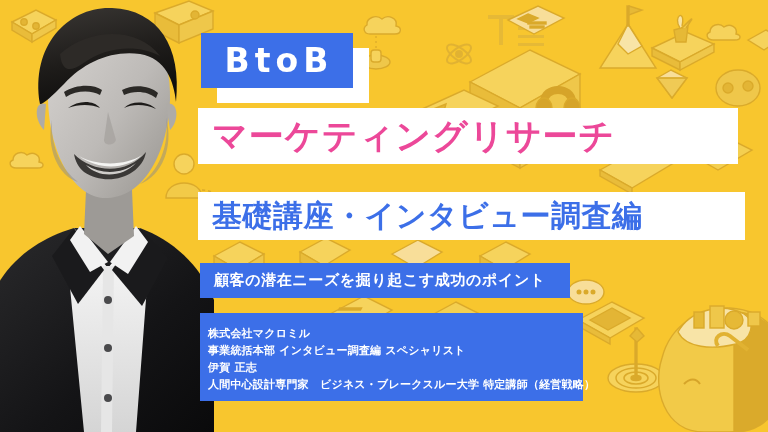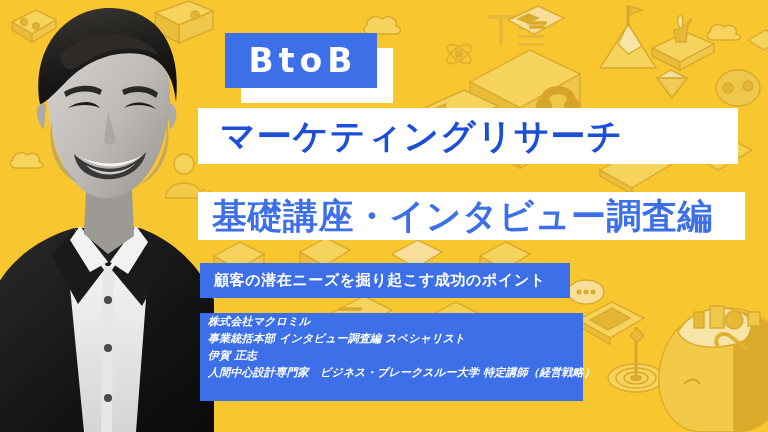--- a/index.html
+++ b/index.html
@@ -30,21 +30,21 @@
     top: 0;
     width: 214px;
     height: 432px;
     z-index: 3;
     overflow: hidden;
   }
 
   
   #btob-badge {
     position: absolute;
-    left: 225px;
+    left: 201px;
     top: 33px;
     z-index: 6;
   }
   #btob-shadow {
     position: absolute;
     left: 16px;
     top: 15px;
     width: 152px;
     height: 55px;
     background: #FFFFFF;
@@ -77,37 +77,36 @@
     align-items: center;
     z-index: 6;
   }
   #title-main-bar {
     left: 198px;
     top: 108px;
     width: 540px;
     height: 56px;
   }
   #title-main {
-    color: #1d4ed8;
+    color: #ec4899;
     font-size: 35px;
     font-weight: bold;
     letter-spacing: 1px;
     white-space: nowrap;
     padding-left: 14px;
-    margin-left: 8px;
   }
   #title-sub-bar {
     left: 198px;
     top: 192px;
     width: 547px;
     height: 48px;
   }
   #title-sub {
     color: #3C6FE8;
-    font-size: 35px;
+    font-size: 30px;
     font-weight: bold;
     letter-spacing: 0.5px;
     white-space: nowrap;
     padding-left: 14px;
   }
 
   
   #tagline-bar {
     position: absolute;
     left: 200px;
@@ -130,23 +129,22 @@
 
   
   #credits-block {
     position: absolute;
     left: 200px;
     top: 313px;
     width: 383px;
     height: 88px;
     background: #3C6FE8;
     z-index: 6;
-    padding: 0 0 0 8px;
+    padding: 12px 0 0 8px;
     box-sizing: border-box;
-    font-style: italic;
   }
   .credit-line {
     color: #FFFFFF;
     font-size: 11px;
     font-weight: bold;
     line-height: 17px;
     white-space: nowrap;
     letter-spacing: 0.2px;
   }
 </style>

